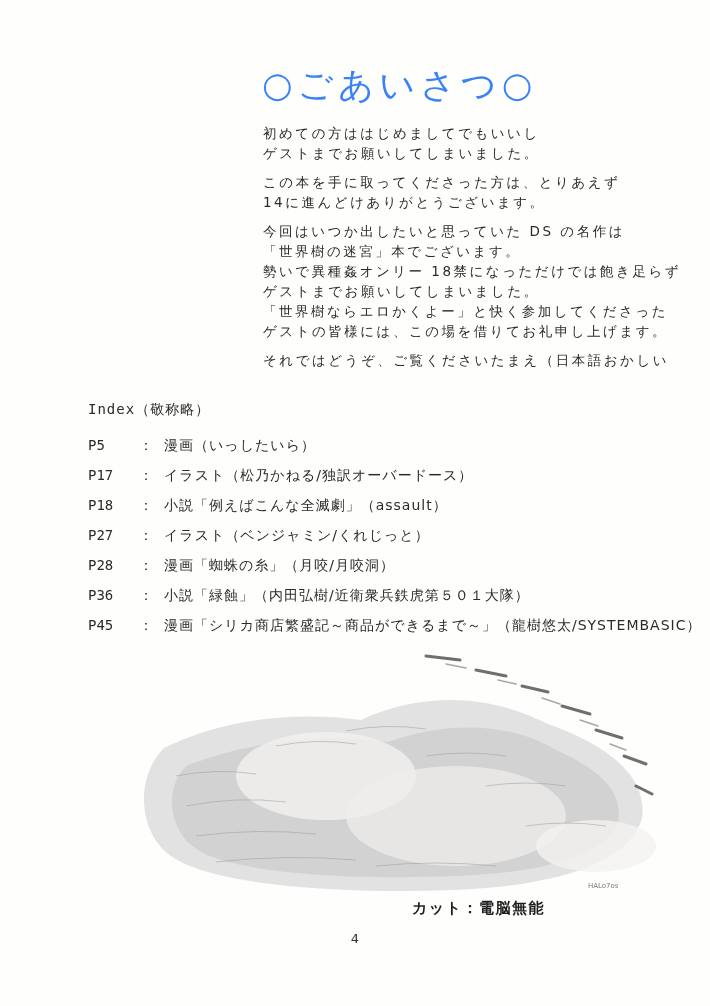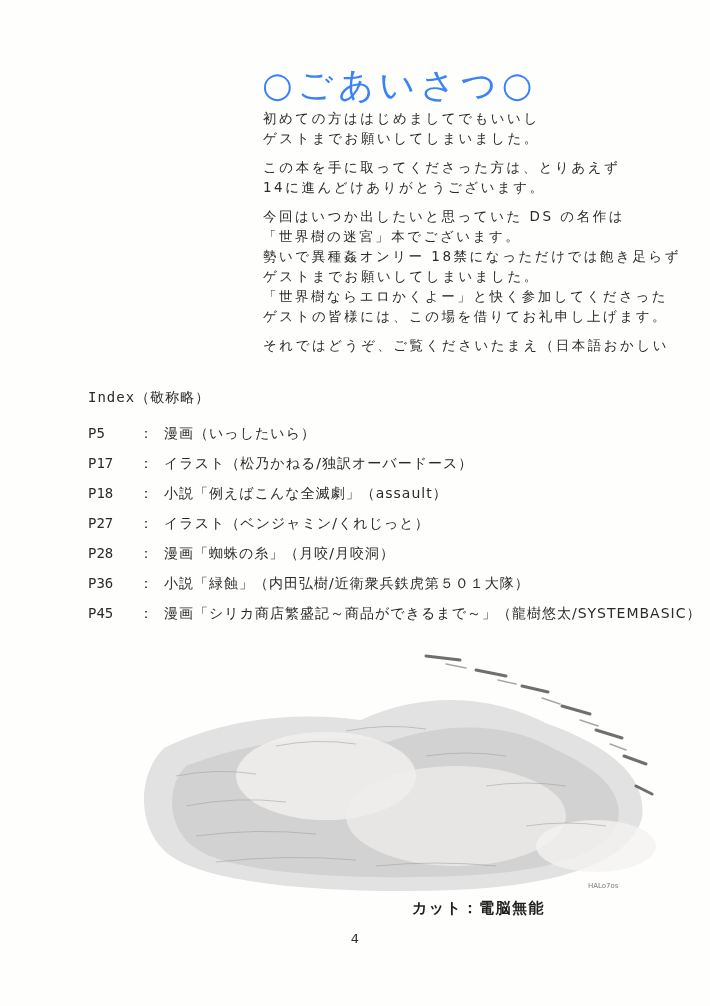--- a/index.html
+++ b/index.html
@@ -11,32 +11,32 @@
     overflow:hidden;
     font-family:"DejaVu Sans", sans-serif;
     color:#262626;
   }
   .title{
     position:absolute;left:262px;top:62px;
     font-size:35px;letter-spacing:5px;color:#3b82f6;
     white-space:nowrap;
   }
   .greeting{
-    position:absolute;left:263px;top:108px;
+    position:absolute;left:263px;top:123px;
     font-size:13.5px;line-height:20px;letter-spacing:2.5px;
     color:#2b2b2b;
   }
   .para{margin:0 0 9px 0;}
   .gline{min-height:20px;white-space:nowrap;}
   .index{
     position:absolute;left:88px;top:389px;
     font-size:14px;color:#2b2b2b;
   }
   .idx-header{
-    margin:0 0 19px 0;letter-spacing:1px;
+    margin:12px 0 19px 0;letter-spacing:1px;
     font-family:"DejaVu Sans Mono","DejaVu Sans",sans-serif;
   }
   .idx-row{margin:0 0 16px 0;white-space:nowrap;height:14px;line-height:14px;}
   .idx-page{
     display:inline-block;width:40px;
     font-family:"DejaVu Sans Mono","DejaVu Sans",sans-serif;
   }
   .idx-colon{display:inline-block;width:36px;text-align:center;}
   .idx-desc{letter-spacing:1px;}
   .illustration{position:absolute;left:126px;top:626px;width:536px;height:276px;}

